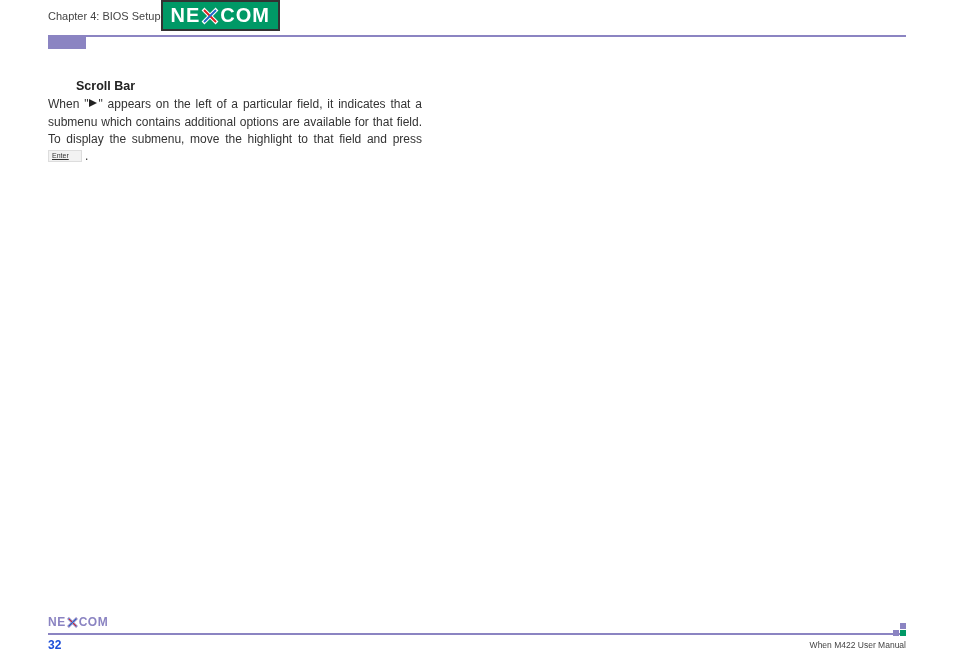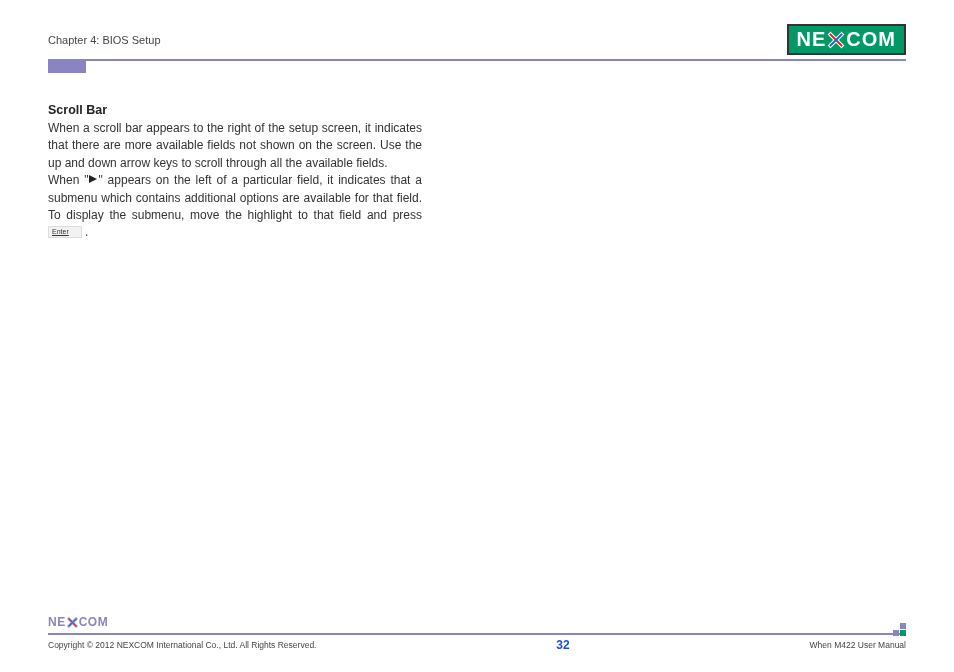--- a/index.html
+++ b/index.html
@@ -6,23 +6,22 @@
   body {
     width: 954px;
     height: 672px;
     font-family: "Segoe UI", Arial, sans-serif;
     background: #ffffff;
     position: relative;
     color: #333;
   }
   .header {
     display: flex;
-    justify-content: space-between;
-    align-items: center;
-    padding: 24px 48px 4px 48px;
+    align-items: center;
+    padding: 0 48px 4px 48px;
   }
   .chapter-title {
     font-size: 11px;
     color: #444;
   }
   .logo-box {
     background: #009966;
     color: #fff;
     border: 2px solid #333;
     padding: 2px 8px;
@@ -58,20 +57,21 @@
   .content {
     padding: 30px 48px 0 48px;
     width: 470px;
   }
   .section-heading {
     font-weight: bold;
     font-size: 12.5px;
     color: #222;
     margin-bottom: 3px;
     margin-top: 14px;
+    margin-left: 28px;
   }
   .section-heading:first-child { margin-top: 0; }
   .body-text {
     font-size: 12px;
     color: #333;
     text-align: justify;
     line-height: 1.45;
   }
   .inline-triangle {
     display: inline-block;
@@ -158,21 +158,20 @@
       </span>
       <span>COM</span>
     </span>
   </div>
 </div>
 <div class="header-rule"></div>
 <div class="tab-block"></div>
 
 <div class="content">
   <div class="section-heading">Scroll Bar</div>
-  <div class="body-text">When a scroll bar appears to the right of the setup screen, it indicates that there are more available fields not shown on the screen. Use the up and down arrow keys to scroll through all the available fields.</div>
 
   <div class="body-text">
     <span>When "</span><span class="inline-triangle"><svg width="10" height="10" viewBox="0 0 10 10">
           <path d="M1 1 L9 5 L1 9 Z" fill="#222"></path>
         </svg></span><span>" appears on the left of a particular field, it indicates that a submenu which contains additional options are available for that field. To display the submenu, move the highlight to that field and press </span><span class="enter-key">Enter</span><span> .</span>
   </div>
 </div>
 
 <div class="footer">
   <div class="footer-logo-small">
@@ -187,17 +186,16 @@
   <div class="footer-decoration">
     <div class="footer-squares">
       <div class="sq sq1"></div>
         <div class="sq sq2"></div>
       <div class="sq sq3"></div>
         <div class="sq sq4"></div>
     </div>
   </div>
   <div class="footer-rule"></div>
   <div class="footer-row">
-    <div>Copyright © 2012 NEXCOM International Co., Ltd. All Rights Reserved.</div>
     <div class="footer-center">32</div>
     <div>When M422 User Manual</div>
   </div>
 </div>
 
 </body></html>

